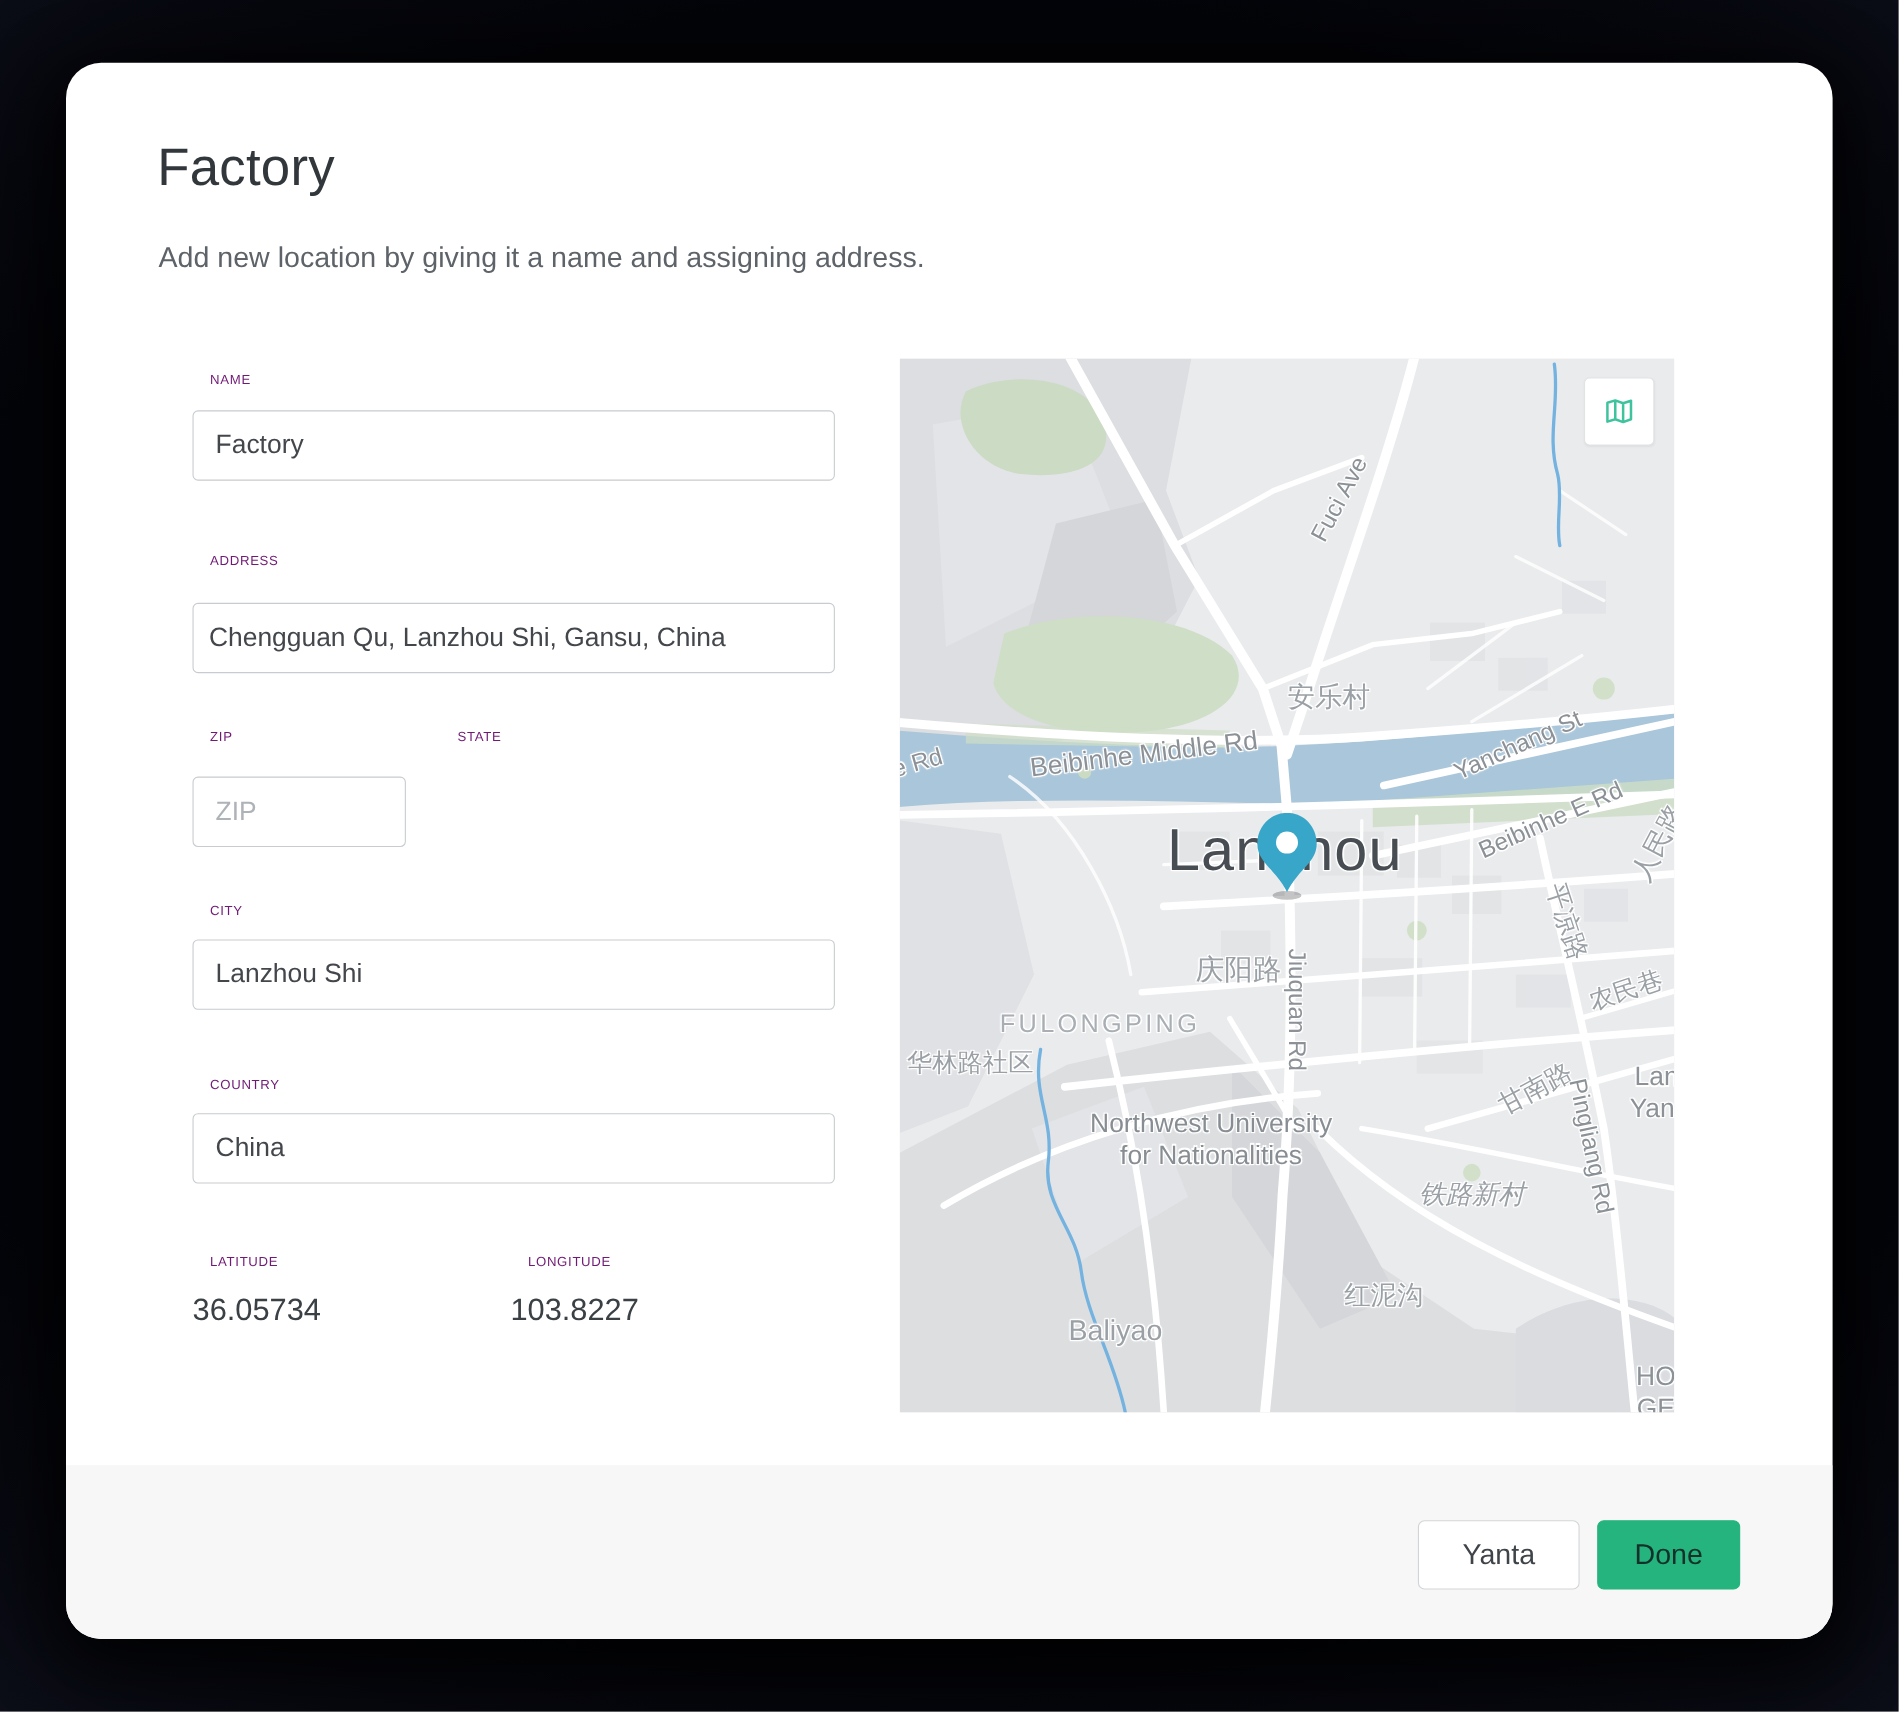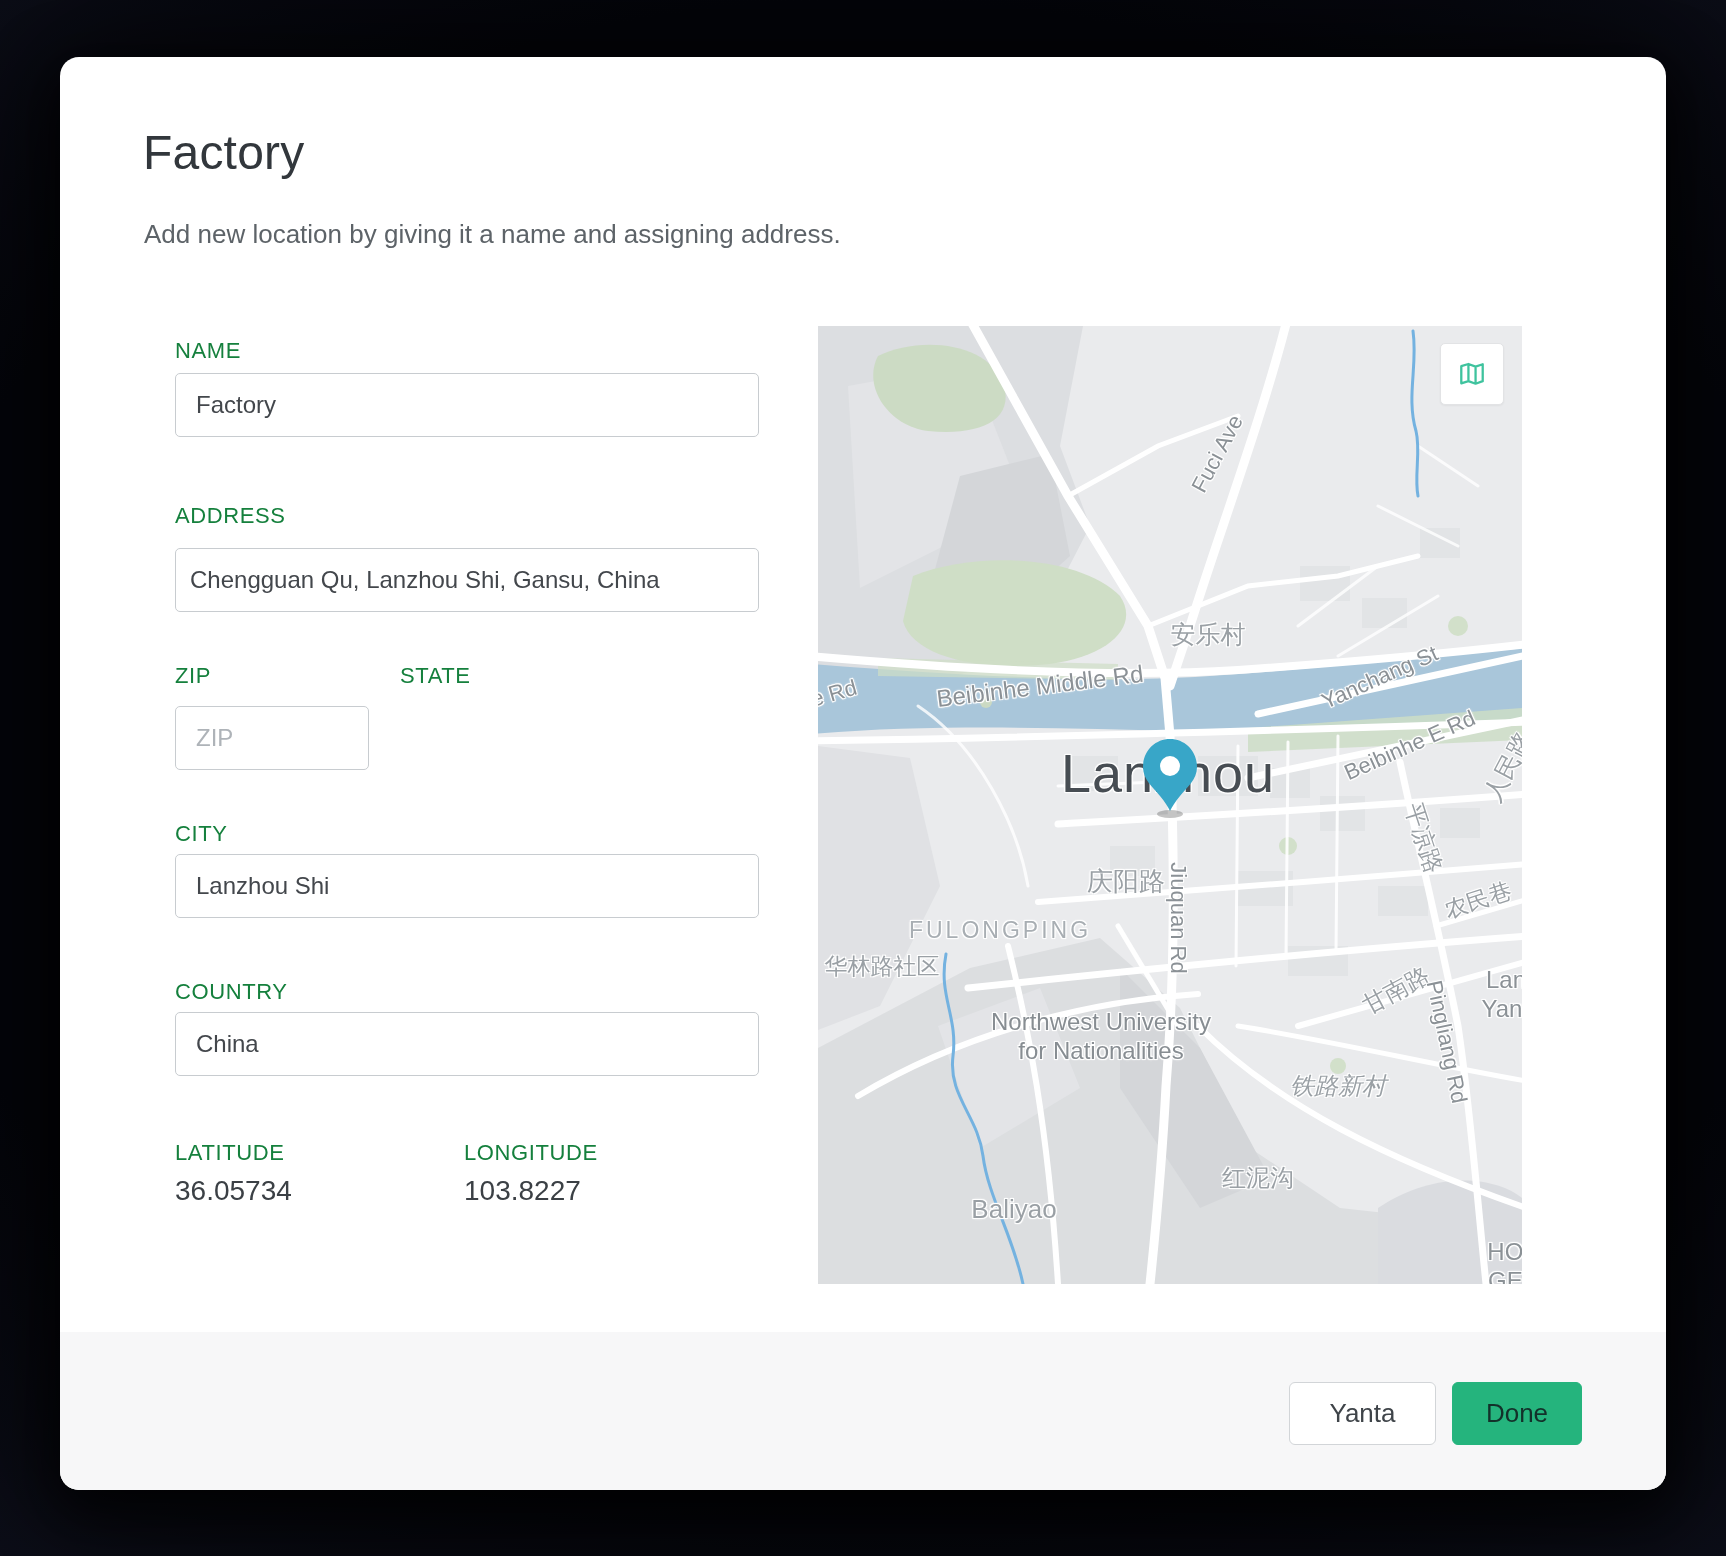--- a/index.html
+++ b/index.html
@@ -3,35 +3,35 @@
 <meta charset="utf-8">
 <style>
   html,body{margin:0;padding:0;}
   body{
     width:1726px;height:1556px;overflow:hidden;position:relative;
     background:radial-gradient(140% 120% at 50% 48%, #05060c 40%, #191c2e 78%, #2a2e49 100%);
     font-family:"Liberation Sans",sans-serif;
   }
   .modal{
     position:absolute;left:60px;top:57px;width:1606px;height:1433px;
-    background:#ffffff;border-radius:19px;overflow:hidden;
+    background:#ffffff;border-radius:32px;overflow:hidden;
     box-shadow:0 18px 60px 8px rgba(0,0,0,0.75), 0 0 160px 40px rgba(0,0,0,0.55);
   }
   .title{
     position:absolute;left:83px;top:68px;
     font-size:48px;font-weight:500;color:#32373c;letter-spacing:.2px;
   }
   .subtitle{
     position:absolute;left:84px;top:162px;
     font-size:26px;font-weight:400;color:#5d6368;
   }
   
   .flabel{
-    position:absolute;font-size:22px;color:#15803d;letter-spacing:.6px;
-    text-transform:uppercase;font-weight:400;
+    position:absolute;font-size:12px;color:#701a75;letter-spacing:.6px;
+    text-transform:uppercase;font-weight:400;margin-left:16px;
   }
   .finput{
     position:absolute;height:64px;box-sizing:border-box;
     border:1px solid #c8ccd0;border-radius:5px;background:#fff;
     font-family:"Liberation Sans",sans-serif;
     font-size:24px;color:#43474c;padding:0 20px;outline:none;
   }
   .finput::placeholder{color:#aeb3b8;opacity:1;}
   .fvalue{position:absolute;font-size:28px;color:#3b4045;text-align:center;}
   

